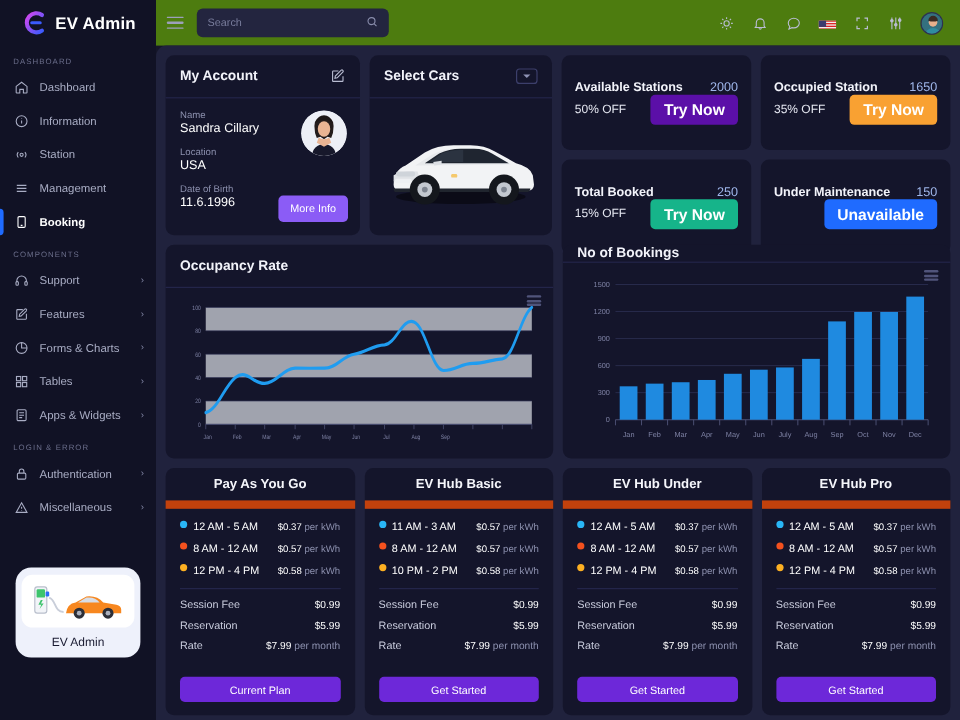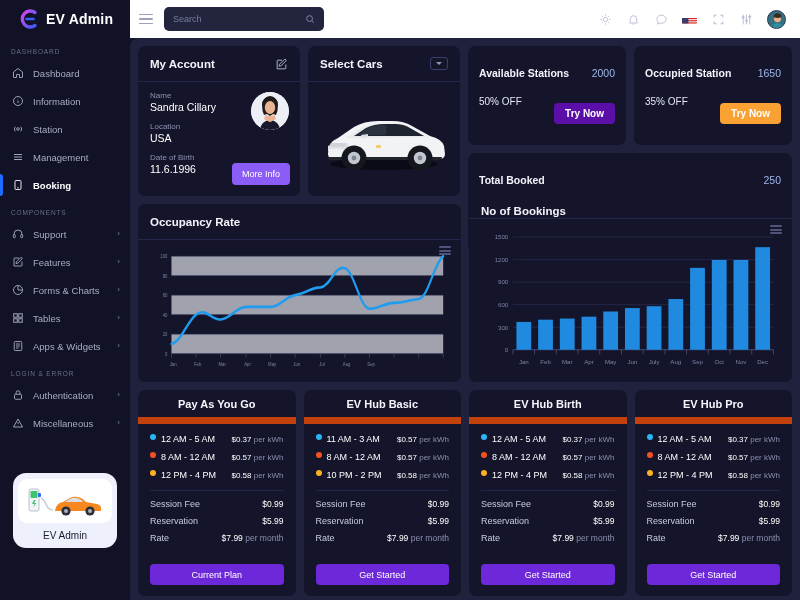--- a/index.html
+++ b/index.html
@@ -41,21 +41,21 @@
     position: absolute; left: 13px; bottom: 52px; width: 104px; height: 75px;
     background: #eef1fb; border-radius: 13px; padding: 6px 5px 4px;
     display: flex; flex-direction: column; align-items: center; justify-content: space-between;
   }
   .promo-art { width: 94px; height: 44px; background: #ffffff; border-radius: 9px; display:flex; align-items:center; justify-content:center; }
   .promo-label { font-size: 10px; color: #181a30; font-weight: normal; padding-bottom: 3px; }
 
   
   .right { flex: 1; display: flex; flex-direction: column; height: 600px; background: #151629; }
 
-  .topbar { height: 38px; display: flex; align-items: center; padding: 0 10px 0 6px; background: #ffffff; flex: 0 0 38px; }
+  .topbar { height: 38px; display: flex; align-items: center; padding: 0 10px 0 6px; background: #4d7c0f; flex: 0 0 38px; }
   .hamb { width: 20px; height: 20px; display:flex; flex-direction:column; justify-content:center; gap:3px; cursor:pointer; padding: 0 3px; }
   .hamb span { display:block; height:1.5px; background:#9ca0ba; border-radius:2px; }
   .search {
     margin-left: 8px; width: 160px; height: 24px; background: #23253f; border-radius: 5px;
     display: flex; align-items: center; justify-content: space-between; padding: 0 9px;
   }
   .search input {
     background: transparent; border: 0; outline: 0; color: #c6c9dc; font-size: 9px;
     font-family: "Liberation Sans", sans-serif; width: 120px;
   }
@@ -112,22 +112,22 @@
   .stat {
     flex: 1; background: #14152b; border-radius: 7px; padding: 21px 11px;
     display: flex; flex-direction: column; justify-content: space-between;
   }
   .stat-top { display: flex; align-items: center; justify-content: space-between; }
   .stat-name { font-size: 10.5px; font-weight: bold; color: #f2f3fa; }
   .stat-num { font-size: 10.5px; color: #9fb6ea; }
   .stat-bot { display: flex; align-items: center; justify-content: space-between; }
   .stat-off { font-size: 10px; color: #e4e6f0; }
   .pill {
-    border: 0; border-radius: 4px; color: #fff; font-size: 10px; font-weight: bold;
-    padding: 5px 11px; cursor: pointer; font-family: "Liberation Sans", sans-serif; margin-top: 24px;
+    border: 0; border-radius: 4px; color: #fff; font-size: 13px; font-weight: bold;
+    padding: 5px 11px; cursor: pointer; font-family: "Liberation Sans", sans-serif;
   }
 
   
   .row2 { height: 178px; margin-top: 8px; }
   .chart-card { flex: 1; display: flex; flex-direction: column; }
   .chart-body { flex: 1; position: relative; padding: 4px 8px 4px 4px; }
   .chart-menu { position:absolute; right:10px; top:6px; width:12px; cursor:pointer; display:flex; flex-direction:column; gap:1.5px; }
   .chart-menu span { height:2px; background:#50547b; border-radius:1px; display:block; }
   .chart-svg { width: 100%; height: 100%; display: block; }
   .ax-txt { font-size: 5.2px; fill: #7e82a4; font-family: "Liberation Sans", sans-serif; }
@@ -494,20 +494,30 @@
           </div>
           <div class="stat-row">
             <div class="stat">
               <div class="stat-top">
                 <span class="stat-name">Total Booked</span>
                 <span class="stat-num">250</span>
               </div>
               <div class="stat-bot">
                 <span class="stat-off">15% OFF</span>
                 <button class="pill" style="background:#16b48a">Try Now</button>
+              </div>
+            </div>
+            <div class="stat">
+              <div class="stat-top">
+                <span class="stat-name">Under Maintenance</span>
+                <span class="stat-num">150</span>
+              </div>
+              <div class="stat-bot">
+                <span class="stat-off"></span>
+                <button class="pill" style="background:#1f6bff">Unavailable</button>
               </div>
             </div>
           </div>
         </div>
       </section>
 
       <section class="row row2">
 
         <div class="card chart-card">
           <div class="card-head">
@@ -734,21 +744,21 @@
             <div class="feeline">
                 <span class="fee-k">Rate</span>
                 <span class="fee-v"><span>$7.99</span> <em>per month</em></span>
               </div>
           </div>
           <button class="cta">Get Started</button>
         </div>
 
         <div class="card price">
           <div class="price-head">
-            <span class="price-title">EV Hub Birth</span>
+            <span class="price-title">EV Hub Under</span>
           </div>
           <div class="price-body">
             <div class="tier">
               <span class="tier-left">
                   <span class="dot" style="background:#29b6f6"></span>
                   <span class="tier-time">12 AM - 5 AM</span>
                 </span>
               <span class="tier-price"><span>$0.37</span> <em>per kWh</em></span>
             </div>
             <div class="tier">

